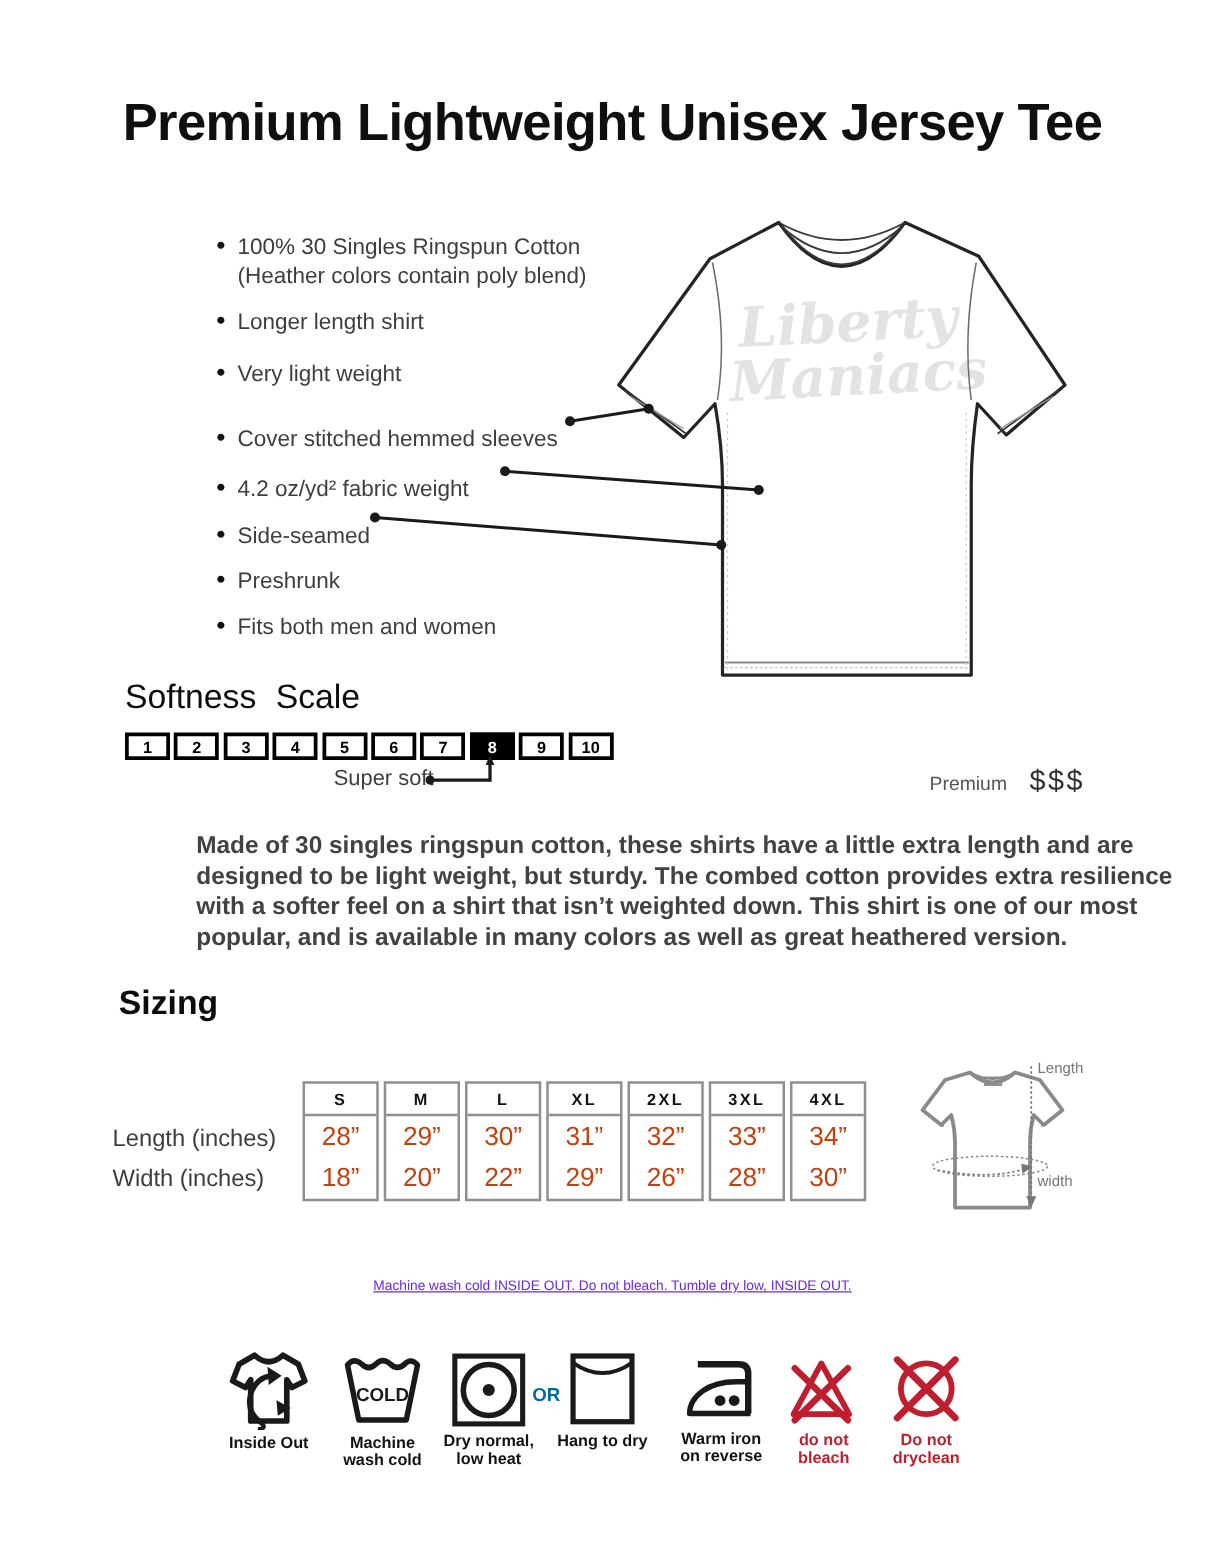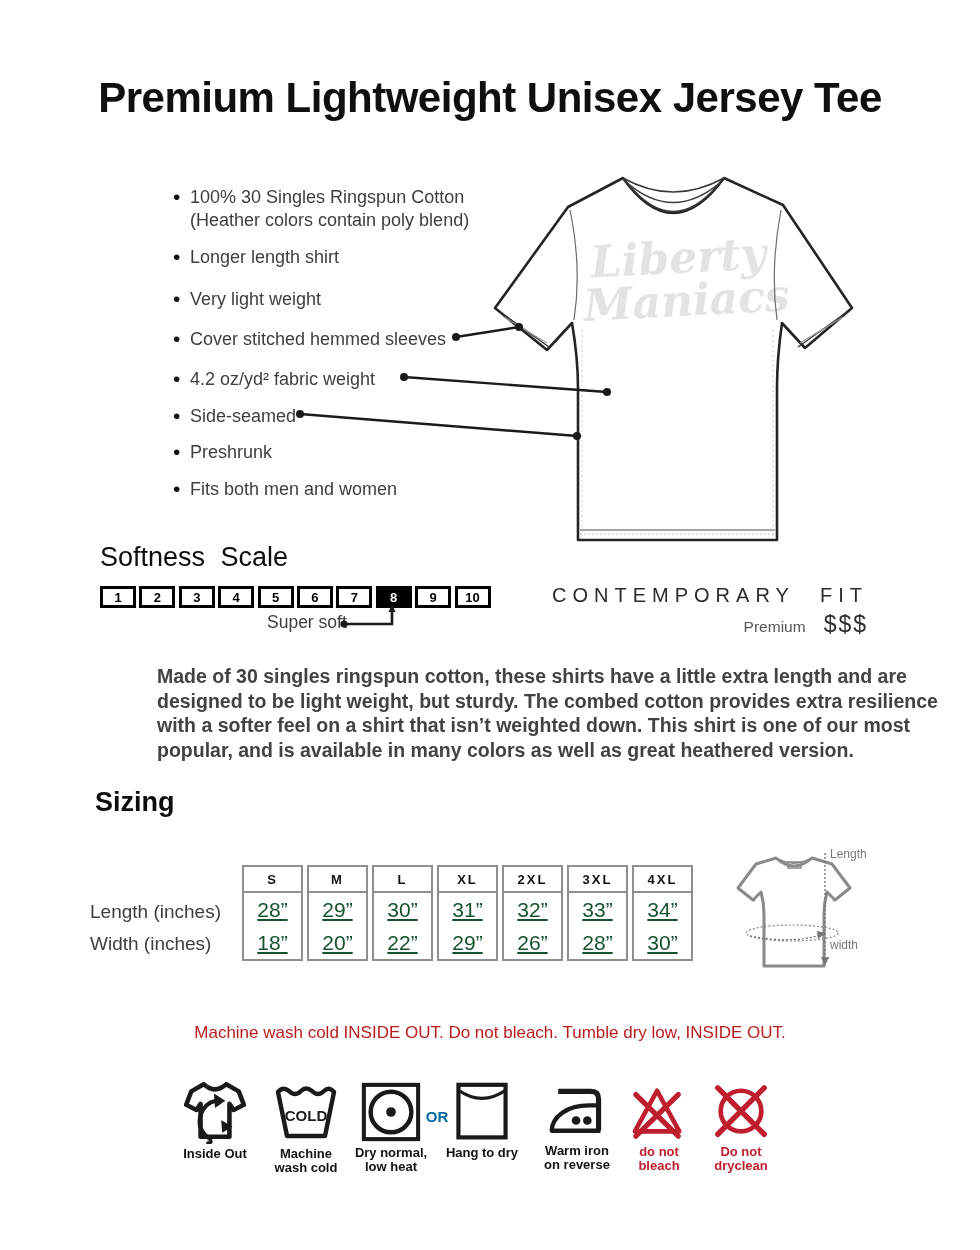--- a/index.html
+++ b/index.html
@@ -23,21 +23,21 @@
   .features li {
     position:relative; font-size:18px; line-height:23px; color:#3e3e3e;
     white-space:pre-line;
   }
   .features li::before {
     content:"\2022"; position:absolute; left:-17px; top:-1px;
     color:#111; font-size:21px;
   }
   .features li:nth-child(2){ margin-top:14px; }
   .features li:nth-child(3){ margin-top:19px; }
-  .features li:nth-child(4){ margin-top:17px; }
+  .features li:nth-child(4){ margin-top:29px; }
   .features li:nth-child(5){ margin-top:17px; }
   .features li:nth-child(6){ margin-top:14px; }
   .features li:nth-child(7){ margin-top:13px; }
   .features li:nth-child(8){ margin-top:14px; }
 
   
   .softness-h { left:100px; top:542px; font-size:27px; font-weight:400; color:#0d0d0d; word-spacing:8px; }
   .scale { left:100px; top:586px; display:flex; gap:3.4px; }
   .sbox {
     width:36px; height:22px; border:3px solid #000; background:#fff;
@@ -62,25 +62,25 @@
   .rowlabel { left:90px; font-size:19px; color:#3e3e3e; }
   .sizetable { left:242px; top:865px; display:flex; gap:4px; }
   .scol { width:61px; border:2px solid #8f8f8f; background:#fff; }
   .scol .h {
     height:26px; border-bottom:2px solid #8f8f8f;
     display:flex; align-items:center; justify-content:center;
     font-size:13px; font-weight:700; letter-spacing:2px; color:#111;
   }
   .scol .v {
     height:33px; display:flex; align-items:center; justify-content:center;
-    font-size:21px; color:#14532d;text-decoration:underline;
-  }
-
-  
-  .care-text { left:0; right:0; top:1023px; text-align:center; font-size:17px; color:#b91c1c; }
+    font-size:21px; color:#c2410c;
+  }
+
+  
+  .care-text { left:0; right:0; top:1023px; text-align:center; font-size:11px; color:#6d28d9;text-decoration:underline; }
   .care-item { position:absolute; top:1078px; text-align:center; }
   .care-item .lbl {
     margin-top:3px; font-size:13px; line-height:14px; font-weight:700;
     color:#121212; white-space:pre-line;
   }
   .care-item.red .lbl { color:#be1e2d; }
   .or-tag { font-size:15px; font-weight:700; color:#0369a1; }
 
   svg { display:block; }
 </style>
@@ -159,21 +159,20 @@
       </div>
     <div class="sbox">
         <span>9</span>
       </div>
     <div class="sbox">
         <span>10</span>
       </div>
   </div>
   <div class="abs supersoft">Super soft</div>
 
-  <div class="abs fit-line">CONTEMPORARY FIT</div>
   <div class="abs fit-sub">
     <span class="fit-tier">Premium</span>
     <span class="fit-price">$$$</span>
   </div>
 
   <div class="abs desc">
     <div>Made of 30 singles ringspun cotton, these shirts have a little extra length and are</div>
     <div>designed to be light weight, but sturdy. The combed cotton provides extra resilience</div>
     <div>with a softer feel on a shirt that isn’t weighted down. This shirt is one of our most</div>
     <div>popular, and is available in many colors as well as great heathered version.</div>

